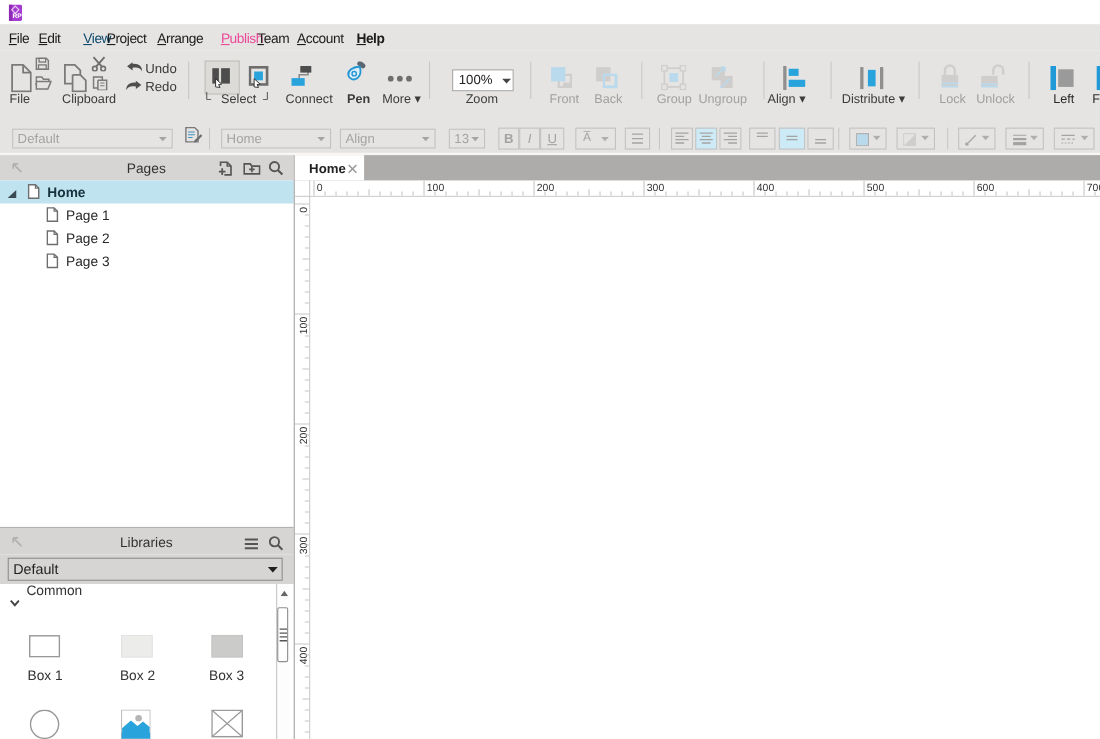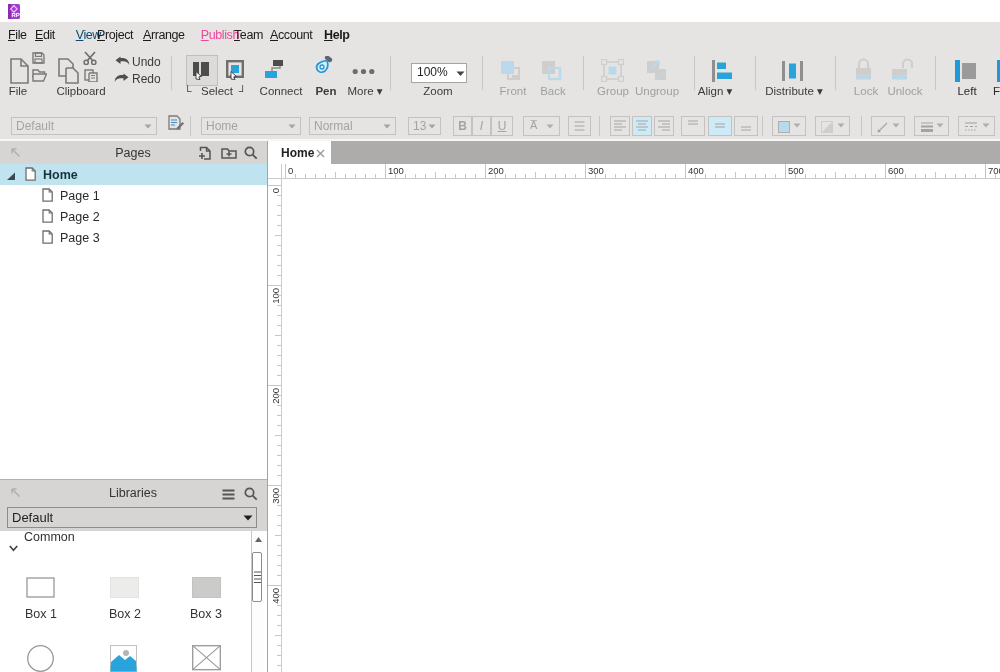--- a/index.html
+++ b/index.html
@@ -181,21 +181,21 @@
       <path d="M3 5 h6 M3 7.5 h6 M3 10 h4" stroke="#3f8fc4" stroke-width="1"></path>
       <path d="M14.5 7 l1.5 1.5 l-5.5 5.5 l-2 0.5 l0.5 -2 z" fill="#6e6e6e"></path>
     </svg>
     <div style="position:absolute;left:190px;top:116px;width:1px;height:20px;background:#c9c7c5;"></div>
     <div style="position:absolute;left:201px;top:117px;width:100px;height:18px;border:1px solid #c4c2c0;"></div>
     <div style="position:absolute;left:206px;top:120px;width:84px;font-size:12px;color:#a5a3a1;text-align:left;font-weight:normal;white-space:nowrap;line-height:1.15;">Home</div>
     <svg style="position:absolute;left:288px;top:124px;" width="8" height="5" viewBox="0 0 8 5">
       <path d="M0.5 0.5 L4 4.5 L7.5 0.5 z" fill="#a6a4a2"></path>
     </svg>
     <div style="position:absolute;left:309px;top:117px;width:87px;height:18px;border:1px solid #c4c2c0;"></div>
-    <div style="position:absolute;left:314px;top:120px;width:71px;font-size:12px;color:#a5a3a1;text-align:left;font-weight:normal;white-space:nowrap;line-height:1.15;">Normal</div>
+    <div style="position:absolute;left:314px;top:120px;width:71px;font-size:12px;color:#a5a3a1;text-align:left;font-weight:normal;white-space:nowrap;line-height:1.15;">Align</div>
     <svg style="position:absolute;left:383px;top:124px;" width="8" height="5" viewBox="0 0 8 5">
       <path d="M0.5 0.5 L4 4.5 L7.5 0.5 z" fill="#a6a4a2"></path>
     </svg>
     <div style="position:absolute;left:408px;top:117px;width:33px;height:18px;border:1px solid #c4c2c0;"></div>
     <div style="position:absolute;left:413px;top:120px;width:17px;font-size:12px;color:#a5a3a1;text-align:left;font-weight:normal;white-space:nowrap;line-height:1.15;">13</div>
     <svg style="position:absolute;left:428px;top:124px;" width="8" height="5" viewBox="0 0 8 5">
       <path d="M0.5 0.5 L4 4.5 L7.5 0.5 z" fill="#a6a4a2"></path>
     </svg>
     <div style="position:absolute;left:453px;top:116px;width:19px;height:20px;border:1px solid #c4c2c0;">
       <div style="font-size:12px;font-weight:bold;color:#a5a3a1;text-align:center;line-height:18px;">B</div>

